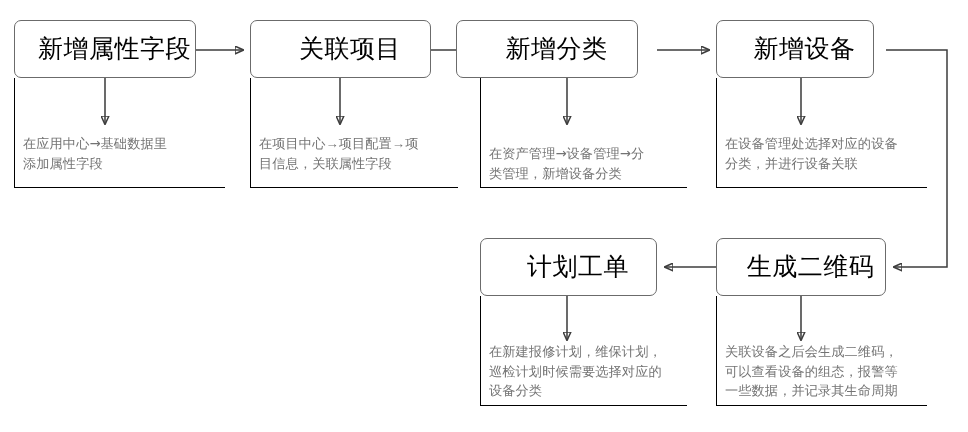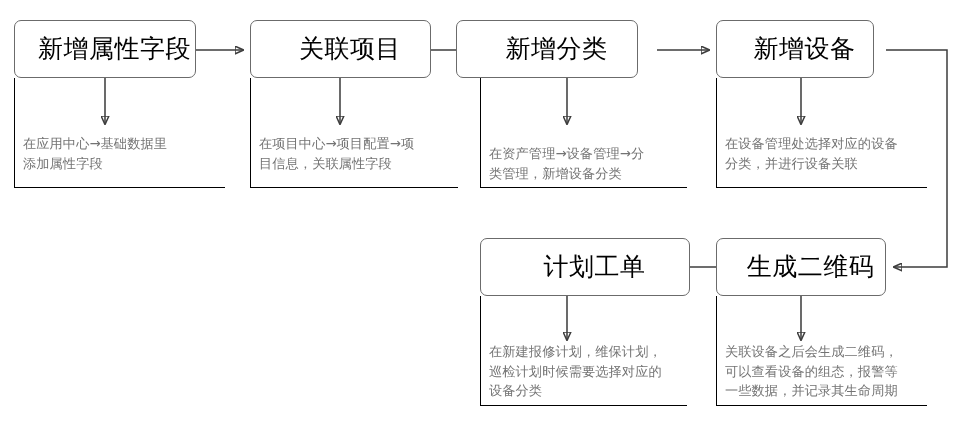--- a/index.html
+++ b/index.html
@@ -114,30 +114,30 @@
   </div>
 
   <div class="node" style="left:716px; top:20px; width:158px; height:58px;">
     <span class="node-label">新增设备</span>
   </div>
 
   <div class="node" style="left:716px; top:238px; width:170px; height:58px;">
     <span class="node-label">生成二维码</span>
   </div>
 
-  <div class="node" style="left:480px; top:238px; width:210px; height:58px;">
+  <div class="node" style="left:480px; top:238px; width:177px; height:58px;">
     <span class="node-label">计划工单</span>
   </div>
 
   <div class="note" style="left:14px; top:78px; width:211px; height:110px;">
     <span class="note-text" style="top:56px;">在应用中心→基础数据里
 添加属性字段</span>
   </div>
 
-  <div class="note" style="left:250px; top:78px; width:208px; height:110px;">
+  <div class="note" style="left:250px; top:78px; width:208px; height:110px;font-family:Liberation Serif, serif;">
     <span class="note-text" style="top:56px;">在项目中心→项目配置→项
 目信息，关联属性字段</span>
   </div>
 
   <div class="note" style="left:480px; top:78px; width:207px; height:110px;">
     <span class="note-text" style="top:66px;">在资产管理→设备管理→分
 类管理，新增设备分类</span>
   </div>
 
   <div class="note" style="left:716px; top:78px; width:211px; height:110px;">

